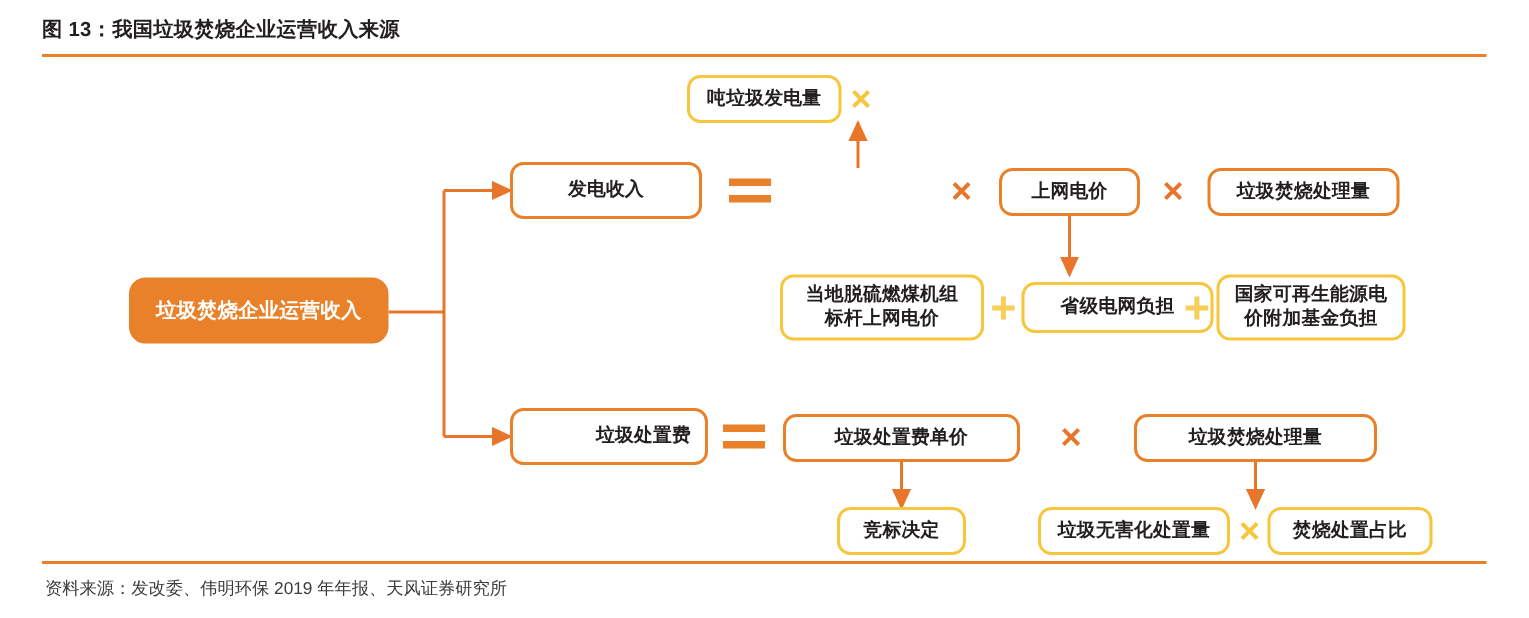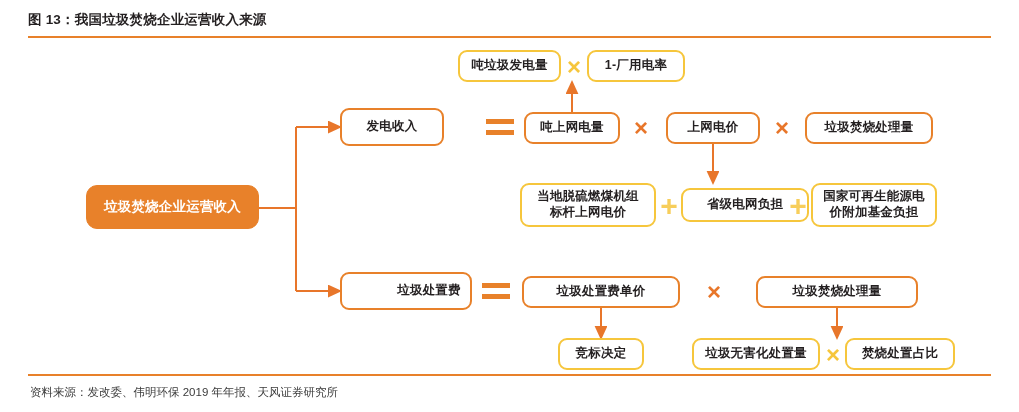--- a/index.html
+++ b/index.html
@@ -104,32 +104,30 @@
 
       <path d="M585,270 L585,300" stroke="#E8762A" stroke-width="2" fill="none" marker-end="url(#arrU)"></path>
 
       <path d="M821,270 L821,300" stroke="#E8762A" stroke-width="2" fill="none" marker-end="url(#arrU)"></path>
     </svg>
 
     <div class="node yellow-line" style="left:442px;top:12px;width:103px;height:32px;">吨垃圾发电量</div>
 
     <div class="op times-yellow" style="left:546px;top:20px;width:24px;height:18px;">×</div>
 
-    <div class="node yellow-line" style="left:571px;top:12px;width:98px;height:32px;">1-厂用电率</div>
 
     <div class="node orange-fill" style="left:70px;top:147px;width:173px;height:44px;">垃圾焚烧企业运营收入</div>
 
-    <div class="node orange-line" style="left:324px;top:70px;width:104px;height:38px;">发电收入</div>
+    <div class="node orange-line" style="left:324px;top:70px;width:128px;height:38px;">发电收入</div>
 
     <div class="op equals" style="left:470px;top:78px;">
       <i></i>
       <i></i>
     </div>
 
-    <div class="node orange-line" style="left:508px;top:74px;width:96px;height:32px;">吨上网电量</div>
 
     <div class="op times-orange" style="left:613px;top:80px;width:24px;height:20px;">×</div>
 
     <div class="node orange-line" style="left:650px;top:74px;width:94px;height:32px;">上网电价</div>
 
     <div class="op times-orange" style="left:754px;top:80px;width:24px;height:20px;">×</div>
 
     <div class="node orange-line" style="left:789px;top:74px;width:128px;height:32px;">垃圾焚烧处理量</div>
 
     <div class="node yellow-line" style="left:504px;top:145px;width:136px;height:44px;">当地脱硫燃煤机组

